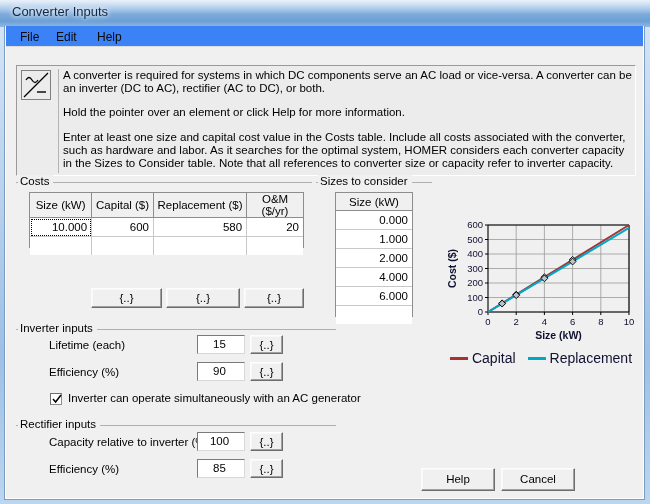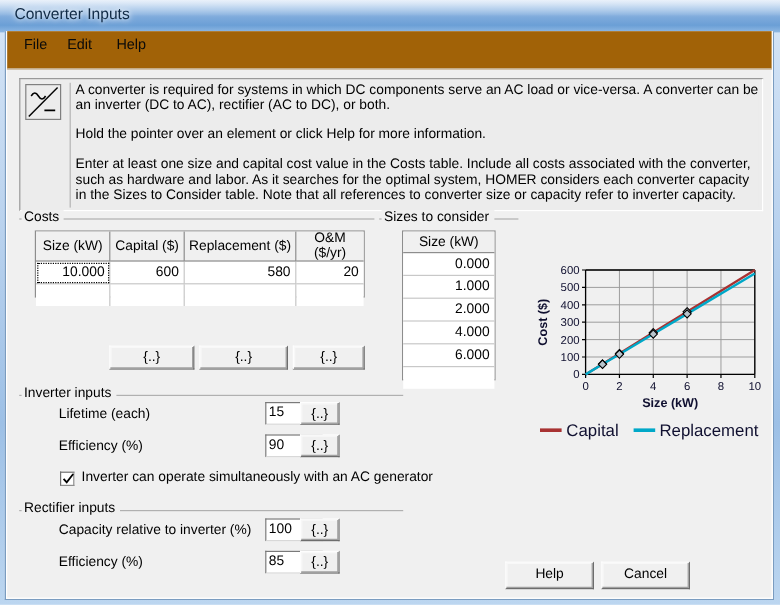--- a/index.html
+++ b/index.html
@@ -52,22 +52,22 @@
     box-sizing:border-box;
     border: 1px solid #ffffff;
     border-top:none;
     background:#f0f0f0;
   }
 
   
   .menubar {
     position: absolute;
     left: 0; top: 0;
-    width: 100%; height: 32px;
-    background: #a16207;
+    width: 100%; height: 21px;
+    background: #3b82f6;
     border-bottom: 1px solid #dcdcdc;
     box-sizing: border-box;
   }
   .menu-item {
     position: absolute;
     top: 3px;
     font-size: 12px;
     color: #0a0a0a;
     padding: 1px 6px;
     cursor: default;
@@ -192,25 +192,24 @@
     position: absolute;
     background: #ffffff;
     border: 1px solid #8d8d8d;
     border-top-color: #7a7a7a;
     border-left-color: #7a7a7a;
     border-right-color: #d8d8d8;
     border-bottom-color: #d8d8d8;
     box-sizing: border-box;
     font-size: 11.5px;
     color: #000;
-    text-align: left;
+    text-align: center;
     padding: 0 5px 0 2px;
     line-height: 17px;
     height: 19px;
-    margin-left: 24px;
   }
   .lbl {
     position: absolute;
     font-size: 11.5px;
     color: #000;
     white-space: nowrap;
   }
 
   
   .cbox-wrap { position: absolute; }

